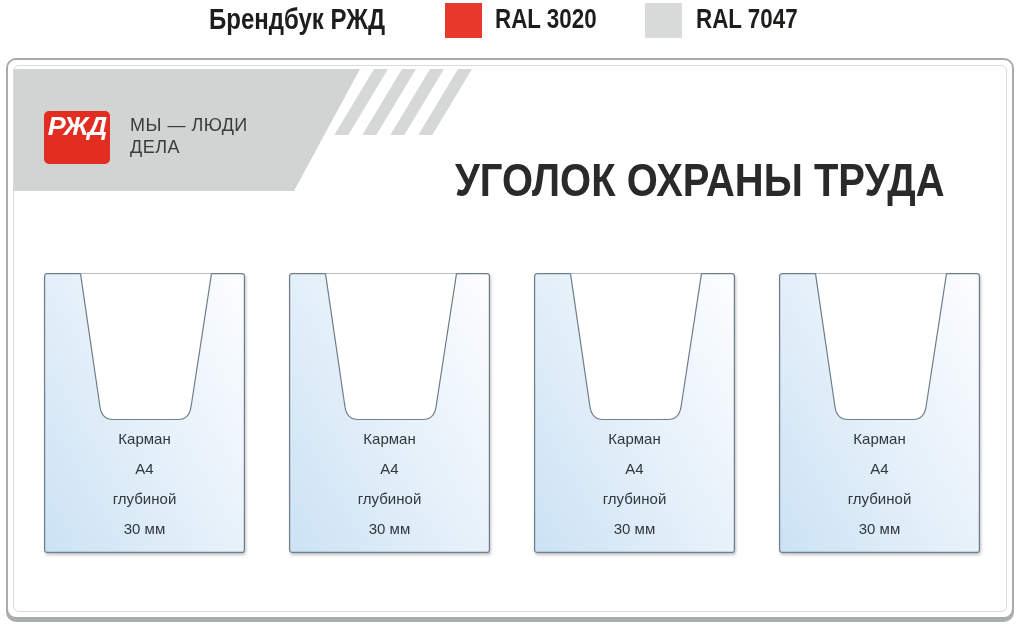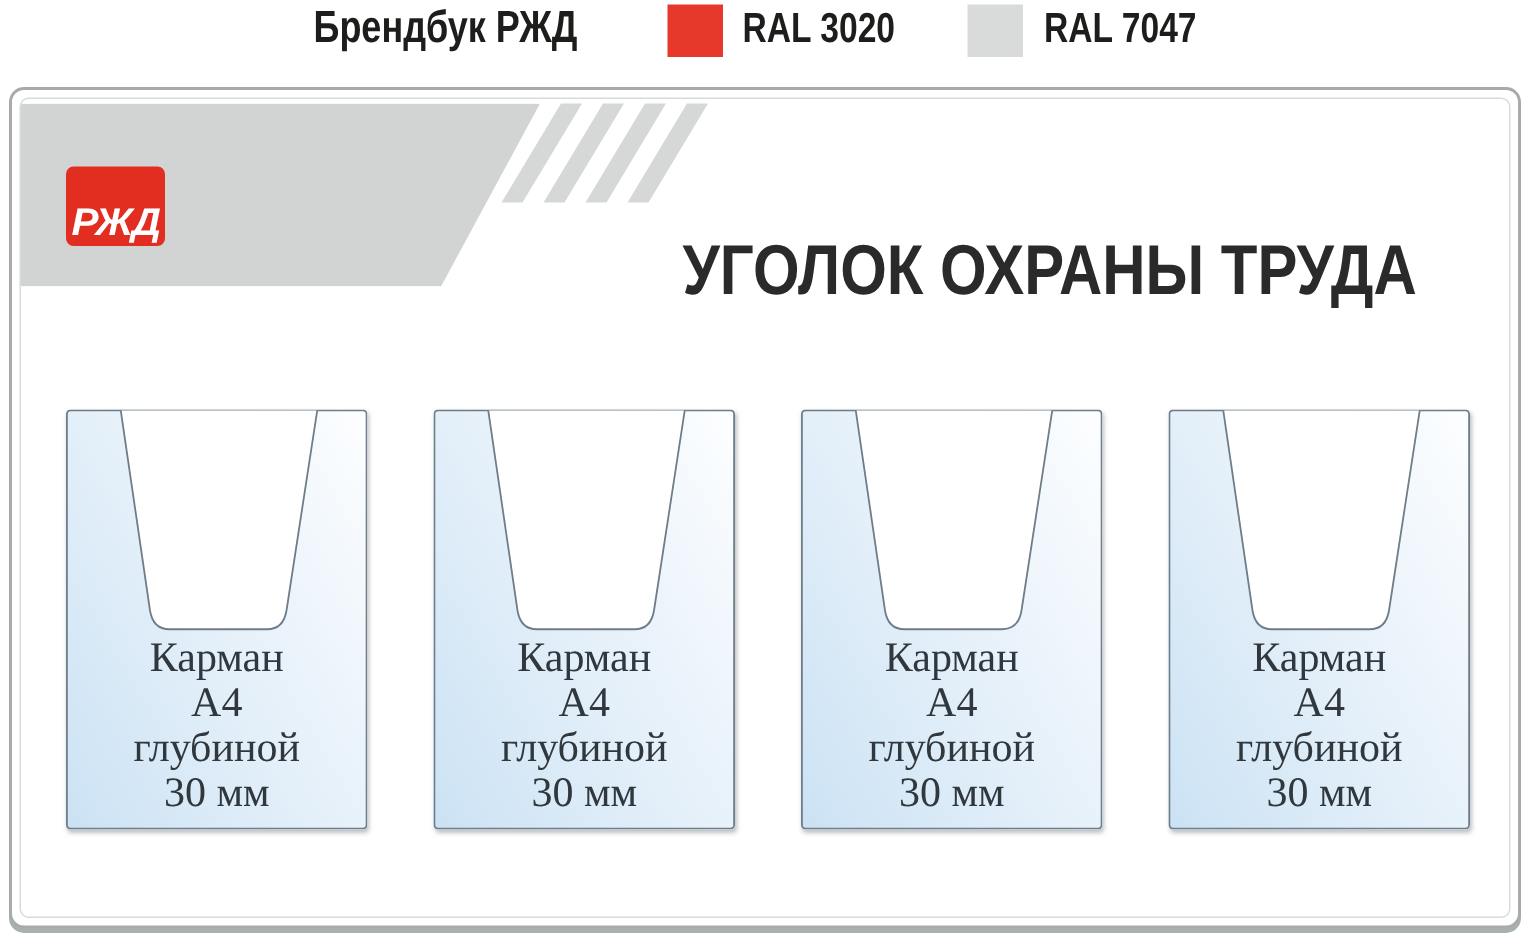--- a/index.html
+++ b/index.html
@@ -31,40 +31,40 @@
         clip-path:polygon(0 0,346px 0,280px 122px,0 122px);}
   .stripe{position:absolute;top:3px;height:66px;width:14px;background:#d6d8d8;
           transform:skewX(-31deg);transform-origin:left top;}
   .stripe.s1{left:360px;}
   .stripe.s2{left:388px;}
   .stripe.s3{left:416px;}
   .stripe.s4{left:444px;}
 
   
   .logo{position:absolute;left:30px;top:45px;width:66px;height:53px;background:#e22d21;
-        border-radius:5px;display:flex;align-items:flex-end;justify-content:center;}
+        border-radius:5px;display:flex;align-items:flex-start;justify-content:center;}
   .logo-txt{color:#fff;font-size:27px;font-weight:bold;font-style:italic;
             letter-spacing:-1px;transform:scaleY(.95);}
   .slogan{position:absolute;left:116px;top:48px;font-size:18px;line-height:22px;
           color:#3b3b3b;letter-spacing:.5px;}
 
   
   .board-title{position:absolute;left:441px;top:86px;font-size:47px;font-weight:bold;
                color:#2a2a2a;transform:scaleX(.85);transform-origin:left top;
                white-space:nowrap;letter-spacing:0;}
 
   
   .pocket{position:absolute;top:207px;width:201px;height:280px;
           background:linear-gradient(60deg,#cbe2f4 0%,#e3eff9 45%,#fdfeff 100%);
           border-radius:3px;box-shadow:1px 2px 3px rgba(90,100,110,.4);}
   .pocket.p1{left:30px;}  .pocket.p2{left:275px;}
   .pocket.p3{left:520px;} .pocket.p4{left:765px;}
   .pocket svg{position:absolute;left:0;top:0;}
   .pocket-text{position:absolute;left:0;right:0;top:151px;text-align:center;
-               font-family:Liberation Serif, serif;font-size:28px;line-height:30px;
+               font-family:Liberation Sans, sans-serif;font-size:15px;line-height:30px;
                color:#30373d;}
 </style>
 </head>
 <body>
 
 <div class="hdr">
   <div class="hdr-title">Брендбук РЖД</div>
   <div class="swatch red"></div>
   <div class="ral-label r1">RAL 3020</div>
   <div class="swatch gray"></div>
@@ -75,20 +75,24 @@
   <div class="board-inner">
 
     <div class="band"></div>
     <div class="stripe s1"></div>
     <div class="stripe s2"></div>
     <div class="stripe s3"></div>
     <div class="stripe s4"></div>
 
     <div class="logo">
       <span class="logo-txt">РЖД</span>
+    </div>
+    <div class="slogan">
+      <div>МЫ — ЛЮДИ</div>
+      <div>ДЕЛА</div>
     </div>
 
     <div class="board-title">УГОЛОК ОХРАНЫ ТРУДА</div>
 
     <div class="pocket p1">
       <svg width="201" height="280" viewBox="0 0 201 280">
         <rect x="0.6" y="0.6" width="199.8" height="278.8" rx="2.5" fill="none" stroke="#6f7d89" stroke-width="1.2"></rect>
         <path d="M 36.5 0.6 L 56 134 Q 58 146.5 69 146.5 L 134 146.5 Q 145 146.5 147 134 L 167.5 0.6" fill="#ffffff" stroke="#6f7d89" stroke-width="1.2"></path>
       </svg>
       <div class="pocket-text">

